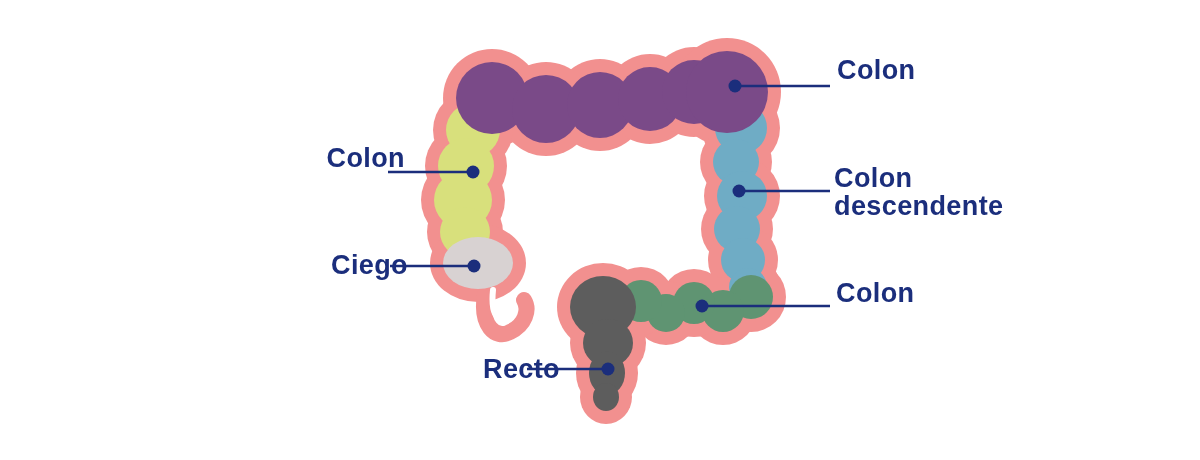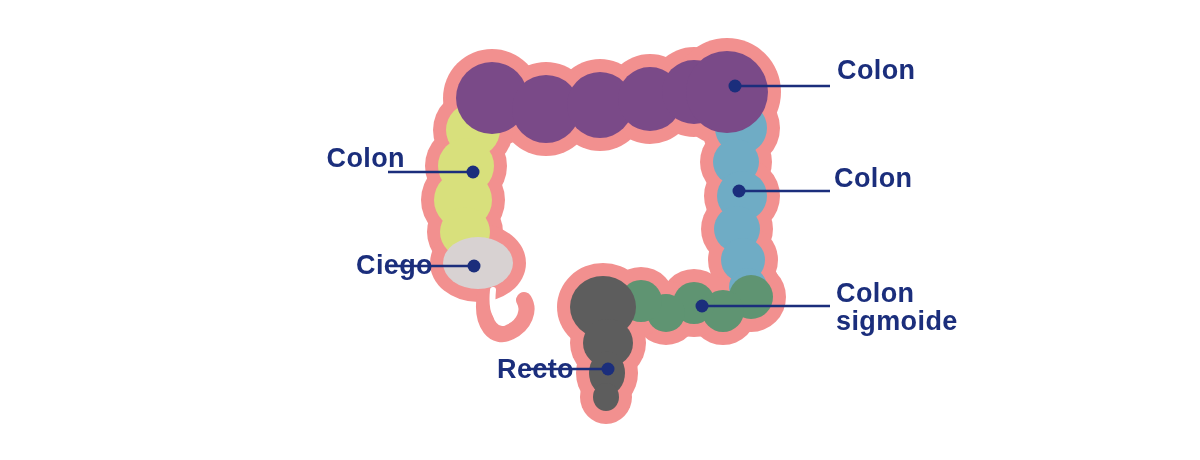--- a/index.html
+++ b/index.html
@@ -133,30 +133,30 @@
   </svg>
 
   <div class="label" style="left:837px; top:56px">
     <div>Colon</div>
   </div>
 
   <div class="label align-right" style="right:823px; top:144px">
     <div>Colon</div>
   </div>
 
-  <div class="label align-right" style="right:795px; top:251px">
+  <div class="label align-right" style="right:820px; top:251px">
     <div>Ciego</div>
   </div>
 
   <div class="label" style="left:834px; top:164px">
     <div>Colon</div>
+    <div>descendente</div>
   </div>
 
   <div class="label" style="left:836px; top:279px">
     <div>Colon</div>
-    <div>sigmoide</div>
   </div>
 
-  <div class="label align-right" style="right:654px; top:355px">
+  <div class="label align-right" style="right:668px; top:355px">
     <div>Recto</div>
   </div>
 
 </div>
 
 </body></html>

